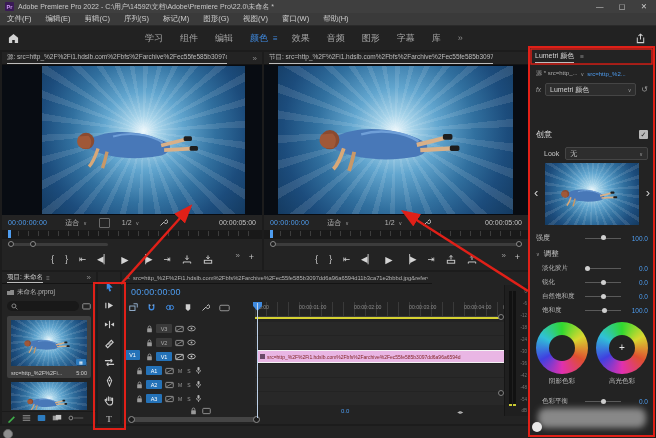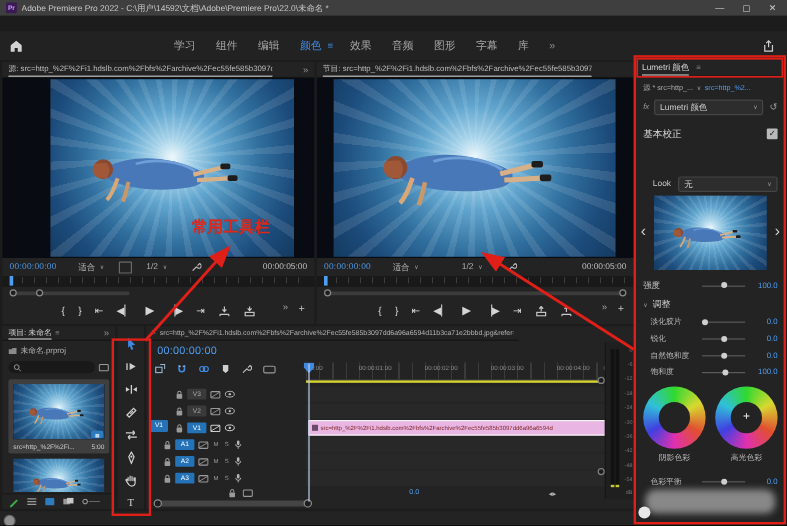--- a/index.html
+++ b/index.html
@@ -147,20 +147,31 @@
   <div class="tbar">
     <span class="prlogo">Pr</span>
     <span class="ttl">Adobe Premiere Pro 2022 - C:\用户\14592\文档\Adobe\Premiere Pro\22.0\未命名 *</span>
     <span class="winctl">
       <span>—</span>
       <span>▢</span>
       <span>✕</span>
     </span>
   </div>
 
+  <div class="mbar">
+    <span class="mitem">文件(F)</span>
+    <span class="mitem">编辑(E)</span>
+    <span class="mitem">剪辑(C)</span>
+    <span class="mitem">序列(S)</span>
+    <span class="mitem">标记(M)</span>
+    <span class="mitem">图形(G)</span>
+    <span class="mitem">视图(V)</span>
+    <span class="mitem">窗口(W)</span>
+    <span class="mitem">帮助(H)</span>
+  </div>
 
   <div class="wbar">
     <svg class="icn" width="11" height="11" viewBox="0 0 12 12">
       <path d="M6 1 L11 5.2 V11 H7.4 V7.6 H4.6 V11 H1 V5.2 Z" fill="#d2d2d2"></path>
     </svg>
     <span class="wtab" style="margin-left:126px">学习</span>
     <span class="wtab">组件</span>
     <span class="wtab">编辑</span>
     <span class="wtab act">颜色</span>
     <span class="wmenu">≡</span>
@@ -295,22 +306,22 @@
       <span style="color:#4e9df0;overflow:hidden;white-space:nowrap">src=http_%2...</span>
     </div>
     <div class="lrow" style="top:33px">
       <span style="font-style:italic;color:#9a9a9a;font-size:6.5px">fx</span>
       <span class="ddbox" style="margin-left:4px;flex:1">
         <span>Lumetri 颜色</span>
         <span class="chev" style="margin-left:auto">∨</span>
       </span>
       <span style="margin-left:5px;font-size:8px;color:#9a9a9a">↺</span>
     </div>
-    <div class="lrow" style="top:56px;font-size:8px;color:#dcdcdc">
-      <span>基本校正</span>
+    <div class="lrow" style="top:79px;font-size:8px;color:#dcdcdc">
+      <span>创意</span>
       <span class="cbox" style="margin-left:auto">✓</span>
     </div>
     <div class="lrow" style="top:97px">
       <span style="margin-left:8px;font-size:7px">Look</span>
       <span class="ddbox" style="margin-left:6px;flex:1">
         <span>无</span>
         <span class="chev" style="margin-left:auto">∨</span>
       </span>
     </div>
     <div class="abs" style="left:4px;top:113px;width:116px;height:62px">
@@ -696,21 +707,20 @@
       <span class="mtick" style="top:89px">-42</span>
       <span class="mtick" style="top:101px">-48</span>
       <span class="mtick" style="top:113px">-54</span>
       <span class="mtick" style="top:124px">dB</span>
     </div>
   </div>
 
   <div class="botbar"></div>
   <div class="abs" style="left:3px;top:429px;width:8px;height:8px;border-radius:50%;background:#8f8f8f;border:1px solid #666"></div>
 
-  <div class="anno" style="left:160px;top:180px">常用工具栏</div>
   <svg class="overlay" width="656" height="438" viewBox="0 0 656 438">
     <defs>
       <marker id="ah" markerWidth="9" markerHeight="8" refX="6.5" refY="3" orient="auto">
         <path d="M0 0 L8 3 L0 6 Z" fill="#e02018"></path>
       </marker>
     </defs>
     <rect class="rb" x="94" y="283" width="31" height="146"></rect>
     <rect class="rb" x="529" y="47" width="125" height="389"></rect>
     <rect class="rb rbthin" x="531" y="49" width="121" height="15"></rect>
     <line class="aline" x1="121" y1="284" x2="190" y2="207" marker-end="url(#ah)"></line>

